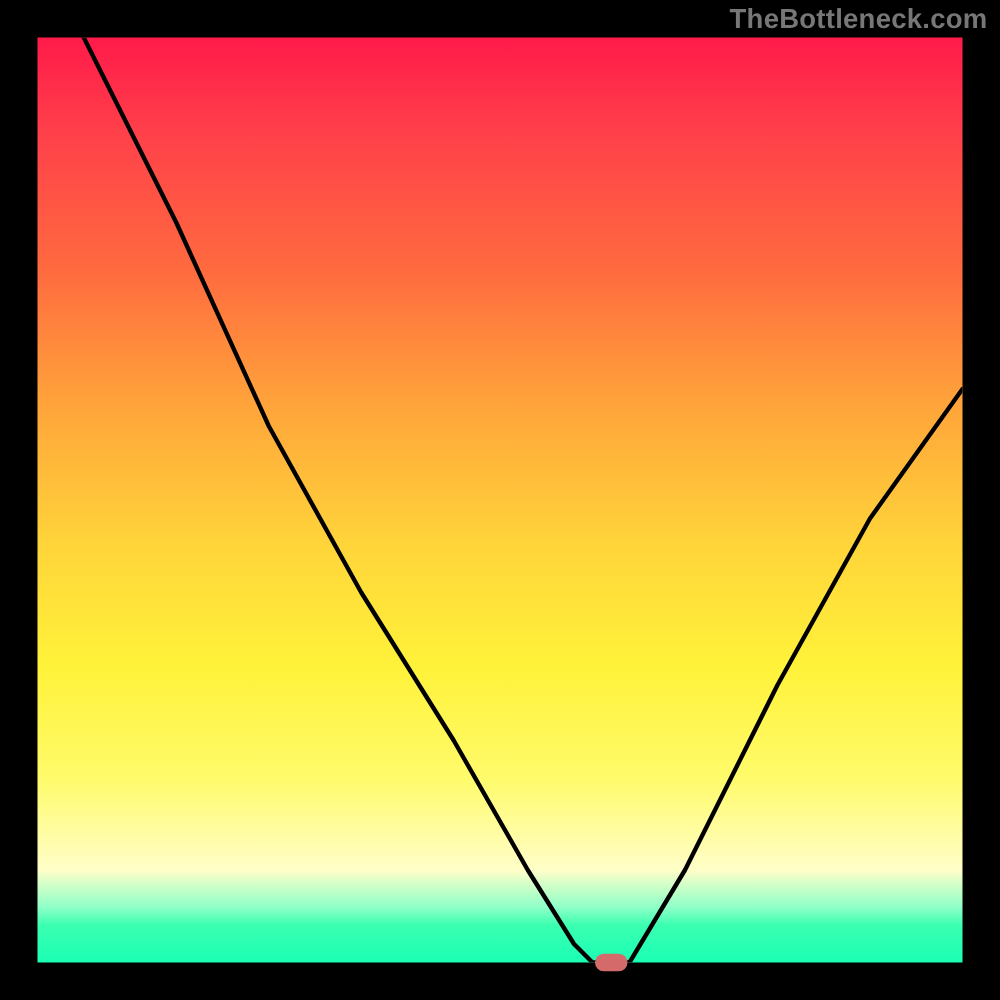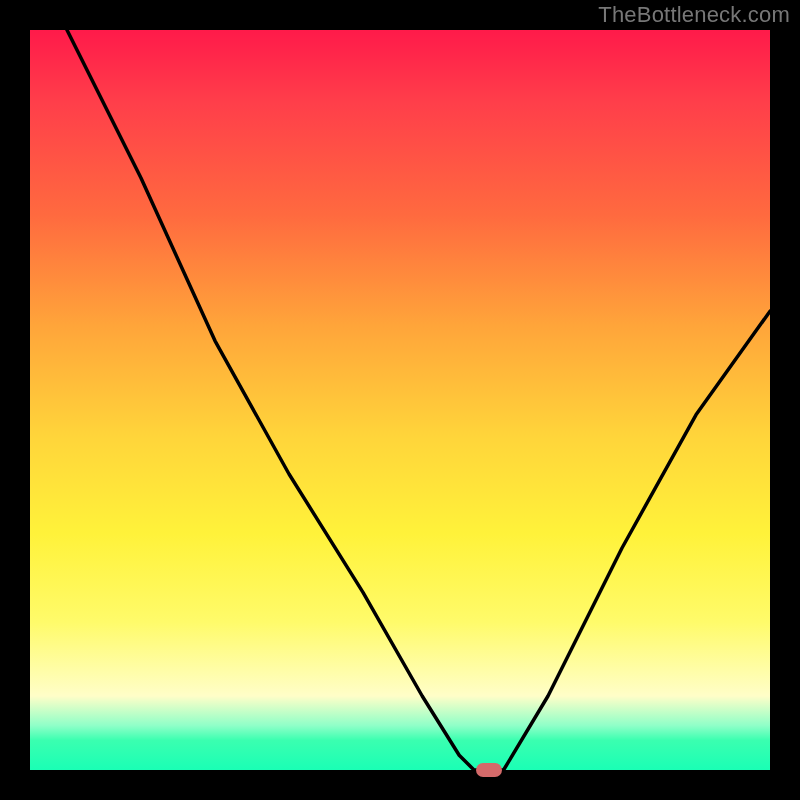--- a/index.html
+++ b/index.html
@@ -36,21 +36,21 @@
       #1affb5 100%
     );
   }
   .watermark {
     position: absolute;
     top: 2px;
     right: 10px;
     color: #777;
     font-family: Arial, Helvetica, sans-serif;
     font-size: 22px;
-    font-weight: 400;
+    font-weight: 700;
     letter-spacing: 0.2px;
   }
   svg.curve {
     position: absolute;
     left: 0;
     top: 0;
     width: 740px;
     height: 740px;
   }
   .marker {

